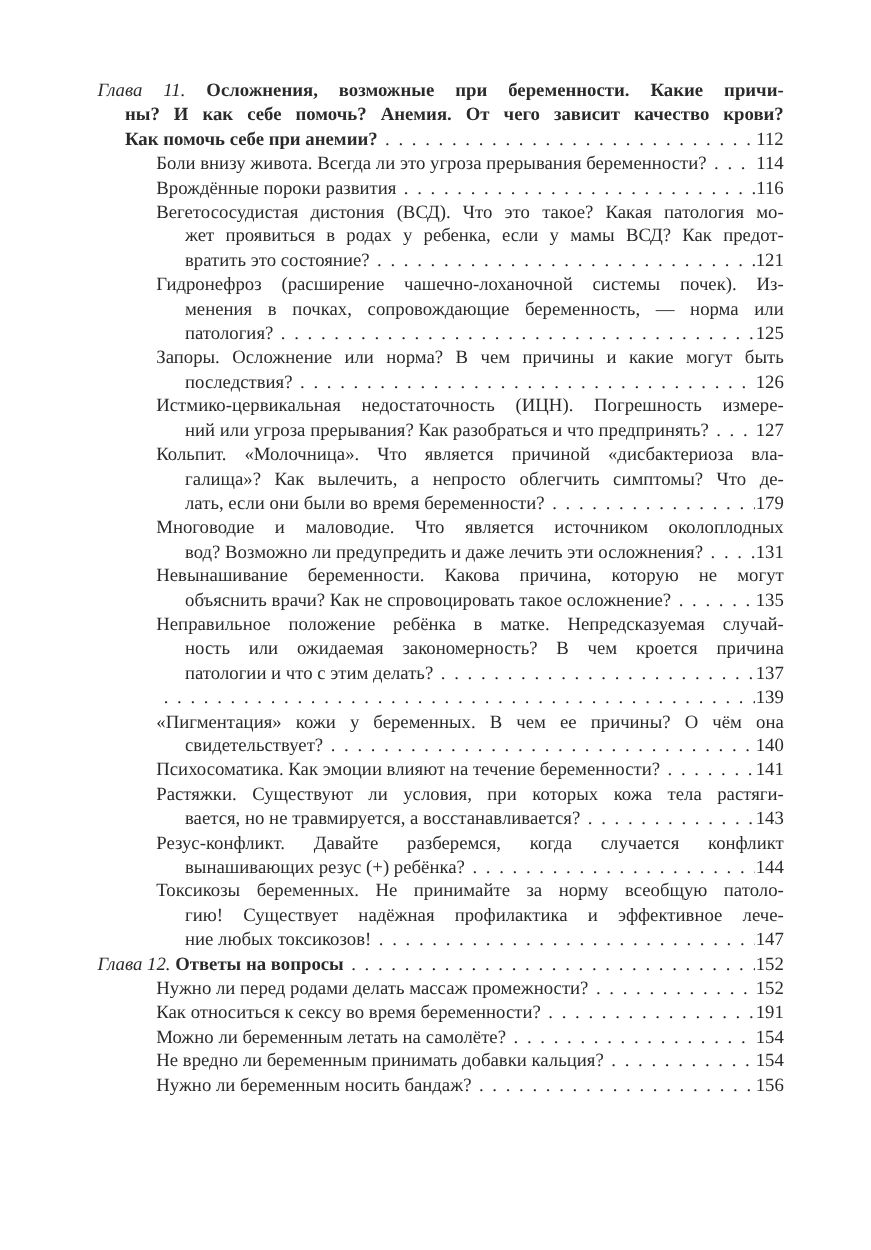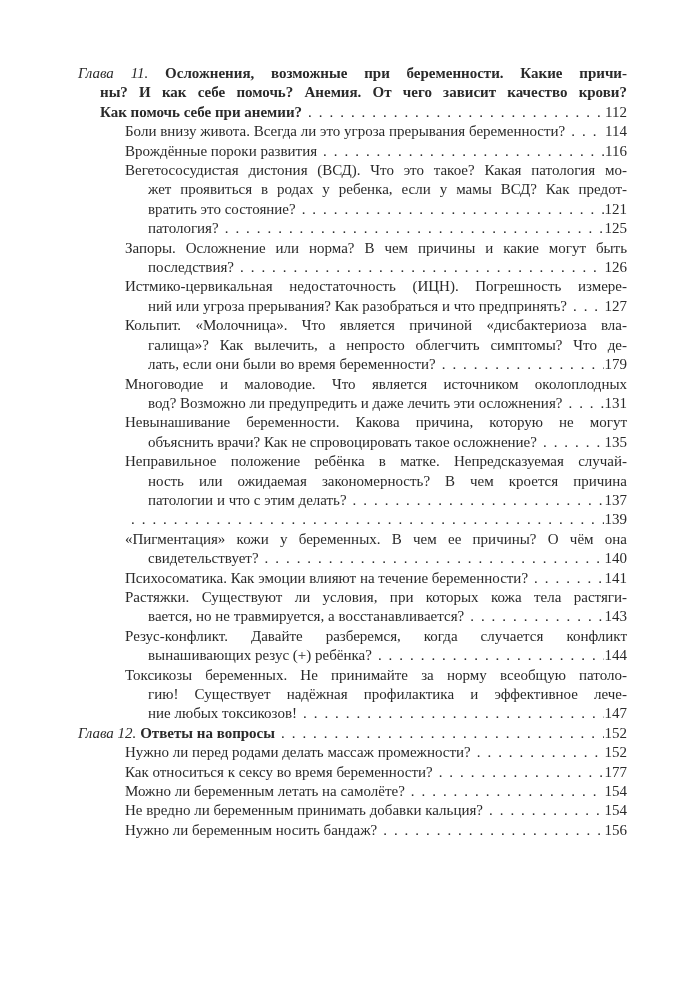--- a/index.html
+++ b/index.html
@@ -93,20 +93,22 @@
       <div>
         <div class="line l1-first"><span class="txt">Вегетососудистая дистония (ВСД). Что это такое? Какая патология мо-</span></div>
         <div class="line l1-cont"><span class="txt">жет проявиться в родах у ребенка, если у мамы ВСД? Как предот-</span></div>
         <div class="line l1-cont last">
           <span class="txt">вратить это состояние?</span>
           <span class="leader">. . . . . . . . . . . . . . . . . . . . . . . . . . . . . . . . . . . . . . . . . . . . . . . . . . . . . . . . . . . . . . . . . . . . . . . . . . . . . . . . . . . . . . . . . . . . . . . . . . . . </span>
           <span class="pagenum">121</span>
         </div>
       </div>
       <div>
+        <div class="line l1-first"><span class="txt">Гидронефроз (расширение чашечно-лоханочной системы почек). Из-</span></div>
+        <div class="line l1-cont"><span class="txt">менения в почках, сопровождающие беременность, — норма или</span></div>
         <div class="line l1-cont last">
           <span class="txt">патология?</span>
           <span class="leader">. . . . . . . . . . . . . . . . . . . . . . . . . . . . . . . . . . . . . . . . . . . . . . . . . . . . . . . . . . . . . . . . . . . . . . . . . . . . . . . . . . . . . . . . . . . . . . . . . . . . </span>
           <span class="pagenum">125</span>
         </div>
       </div>
       <div>
         <div class="line l1-first"><span class="txt">Запоры. Осложнение или норма? В чем причины и какие могут быть</span></div>
         <div class="line l1-cont last">
           <span class="txt">последствия?</span>
@@ -213,21 +215,21 @@
         <div class="line l1-first last">
           <span class="txt">Нужно ли перед родами делать массаж промежности?</span>
           <span class="leader">. . . . . . . . . . . . . . . . . . . . . . . . . . . . . . . . . . . . . . . . . . . . . . . . . . . . . . . . . . . . . . . . . . . . . . . . . . . . . . . . . . . . . . . . . . . . . . . . . . . . </span>
           <span class="pagenum">152</span>
         </div>
       </div>
       <div>
         <div class="line l1-first last">
           <span class="txt">Как относиться к сексу во время беременности?</span>
           <span class="leader">. . . . . . . . . . . . . . . . . . . . . . . . . . . . . . . . . . . . . . . . . . . . . . . . . . . . . . . . . . . . . . . . . . . . . . . . . . . . . . . . . . . . . . . . . . . . . . . . . . . . </span>
-          <span class="pagenum">177</span>
+          <span class="pagenum">191</span>
         </div>
       </div>
       <div>
         <div class="line l1-first last">
           <span class="txt">Можно ли беременным летать на самолёте?</span>
           <span class="leader">. . . . . . . . . . . . . . . . . . . . . . . . . . . . . . . . . . . . . . . . . . . . . . . . . . . . . . . . . . . . . . . . . . . . . . . . . . . . . . . . . . . . . . . . . . . . . . . . . . . . </span>
           <span class="pagenum">154</span>
         </div>
       </div>
       <div>

